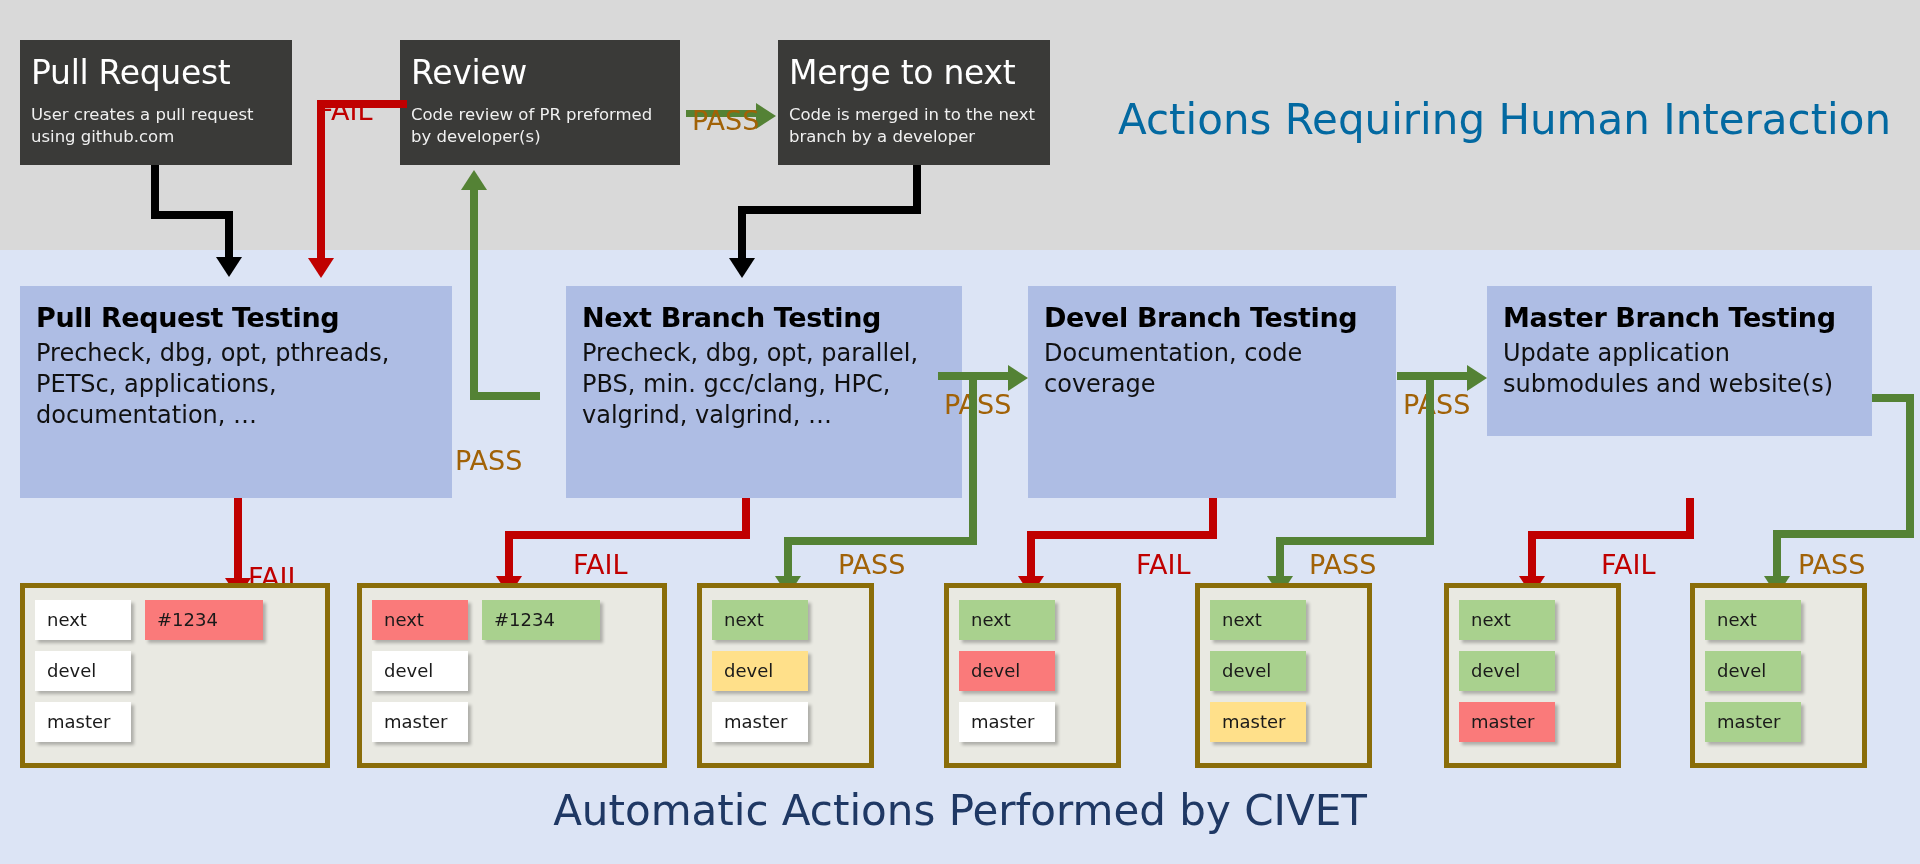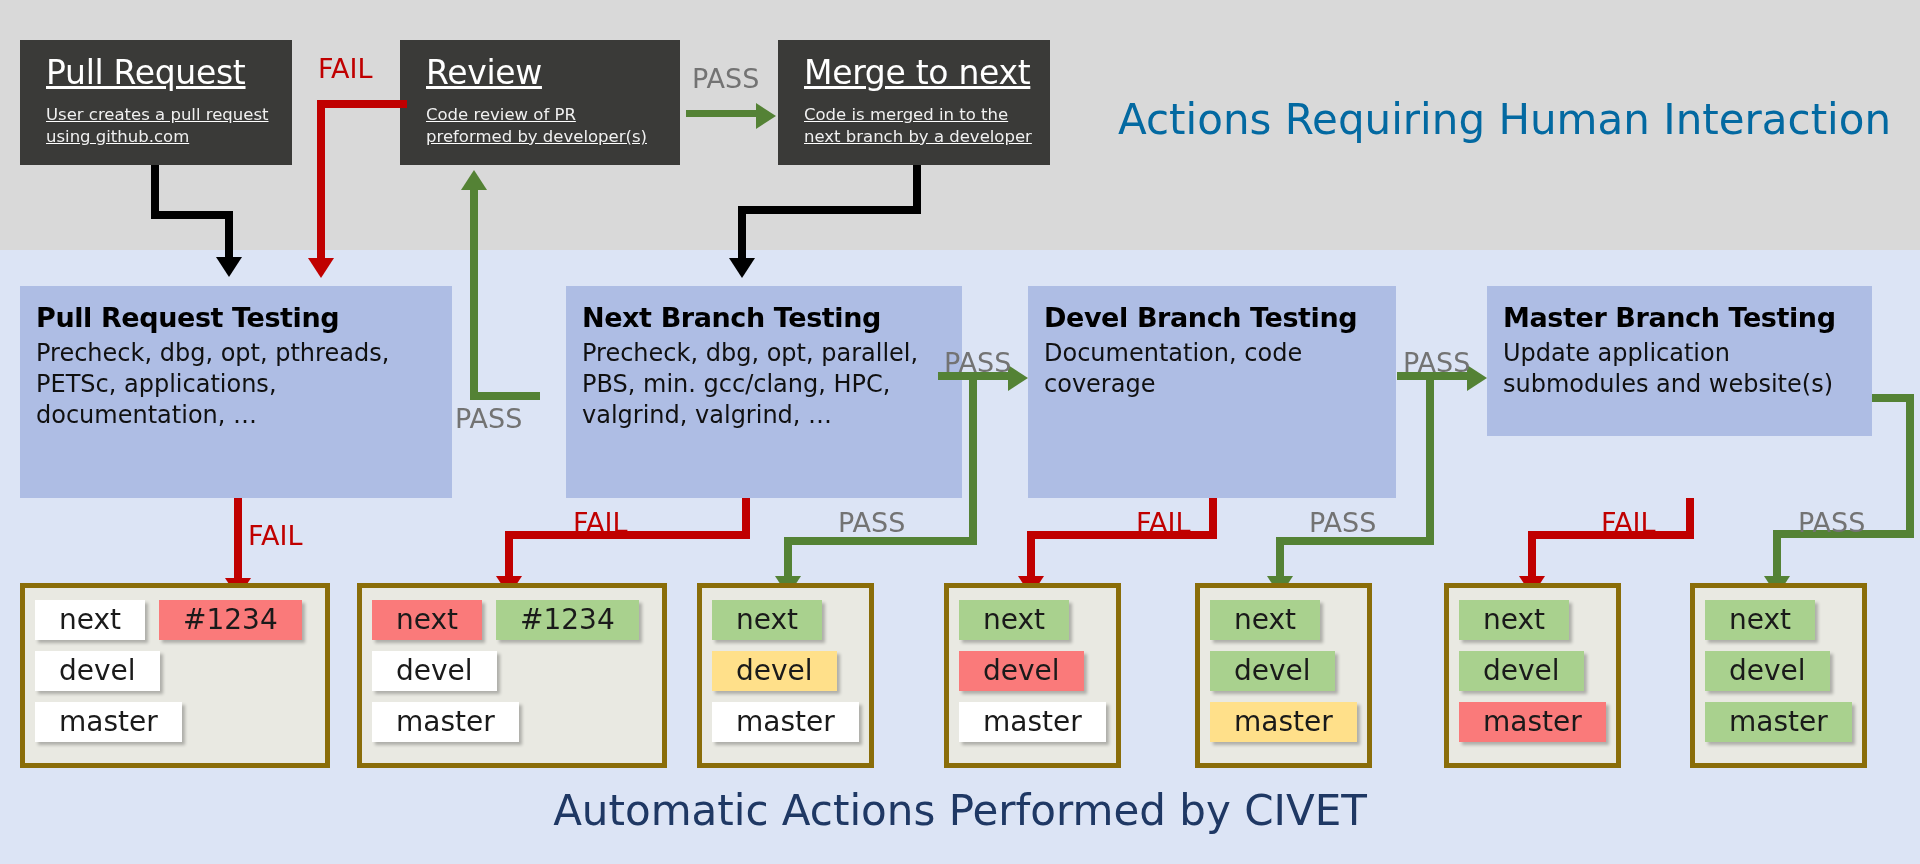--- a/index.html
+++ b/index.html
@@ -28,21 +28,21 @@
   }
   .band-title-auto{
     position:absolute;left:0;top:786px;width:1920px;
     text-align:center;font-size:42px;color:#1f3864;
     white-space:nowrap;
   }
 
   
   .dbox{
     position:absolute;background:#3a3a38;color:#ffffff;
-    box-sizing:border-box;padding:14px 14px 10px 26px;text-decoration:underline;
+    box-sizing:border-box;padding:14px 14px 10px 11px;
   }
   .dbox .t{font-size:33px;line-height:38px;font-weight:400;letter-spacing:-0.3px;}
   .dbox .s{font-size:16.5px;line-height:22px;color:#f0f0f0;margin-top:12px;}
 
   
   .bbox{
     position:absolute;background:#aebde4;color:#000000;
     box-sizing:border-box;padding:14px 16px 10px 16px;
   }
   .bbox .t{font-size:27px;line-height:36px;font-weight:700;letter-spacing:-0.4px;}
@@ -51,21 +51,21 @@
   
   .scard{
     position:absolute;box-sizing:border-box;
     background:#e9e9e2;border:5px solid #8a6d09;
     padding:12px 10px;
   }
   .srow{display:flex;gap:14px;align-items:center;justify-content:flex-start;margin-bottom:11px;}
   .srow:last-child{margin-bottom:8px;}
   .chip{
     display:inline-block;min-width:96px;text-align:left;
-    font-size:28px;line-height:34px;padding:3px 24px;
+    font-size:18px;line-height:34px;padding:3px 12px;
     color:#1a1a1a;box-shadow:3px 3px 3px rgba(0,0,0,0.25);
     box-sizing:border-box;
   }
   .chip.white{background:#ffffff;}
   .chip.green{background:#a9d18e;}
   .chip.red{background:#fa7a7a;}
   .chip.yellow{background:#ffe08a;}
   .chip.pr{min-width:118px;}
 
   
@@ -79,23 +79,23 @@
   .arrow{position:absolute;width:0;height:0;}
   .arr-down{border-left:13px solid transparent;border-right:13px solid transparent;}
   .arr-up{border-left:13px solid transparent;border-right:13px solid transparent;}
   .arr-right{border-top:13px solid transparent;border-bottom:13px solid transparent;}
   .ad-blk{border-top:20px solid #000000;}
   .ad-red{border-top:20px solid #c00000;}
   .ad-grn{border-top:20px solid #548235;}
   .au-grn{border-bottom:20px solid #548235;}
   .ar-grn{border-left:20px solid #548235;}
 
-  .lbl{position:absolute;font-size:27px;line-height:30px;white-space:nowrap;}
+  .lbl{position:absolute;font-size:27px;line-height:30px;white-space:nowrap;margin-top:42px;}
   .lbl.red{background:transparent;color:#c00000;}
-  .lbl.grn{background:transparent;color:#737373;text-align:center;}
+  .lbl.grn{background:transparent;color:#a16207;text-align:center;}
 </style>
 </head>
 <body>
 
 <div id="stage">
 
   <div class="band-human"></div>
   <div class="band-auto"></div>
 
   <div class="band-title-human">Actions Requiring Human Interaction</div>

